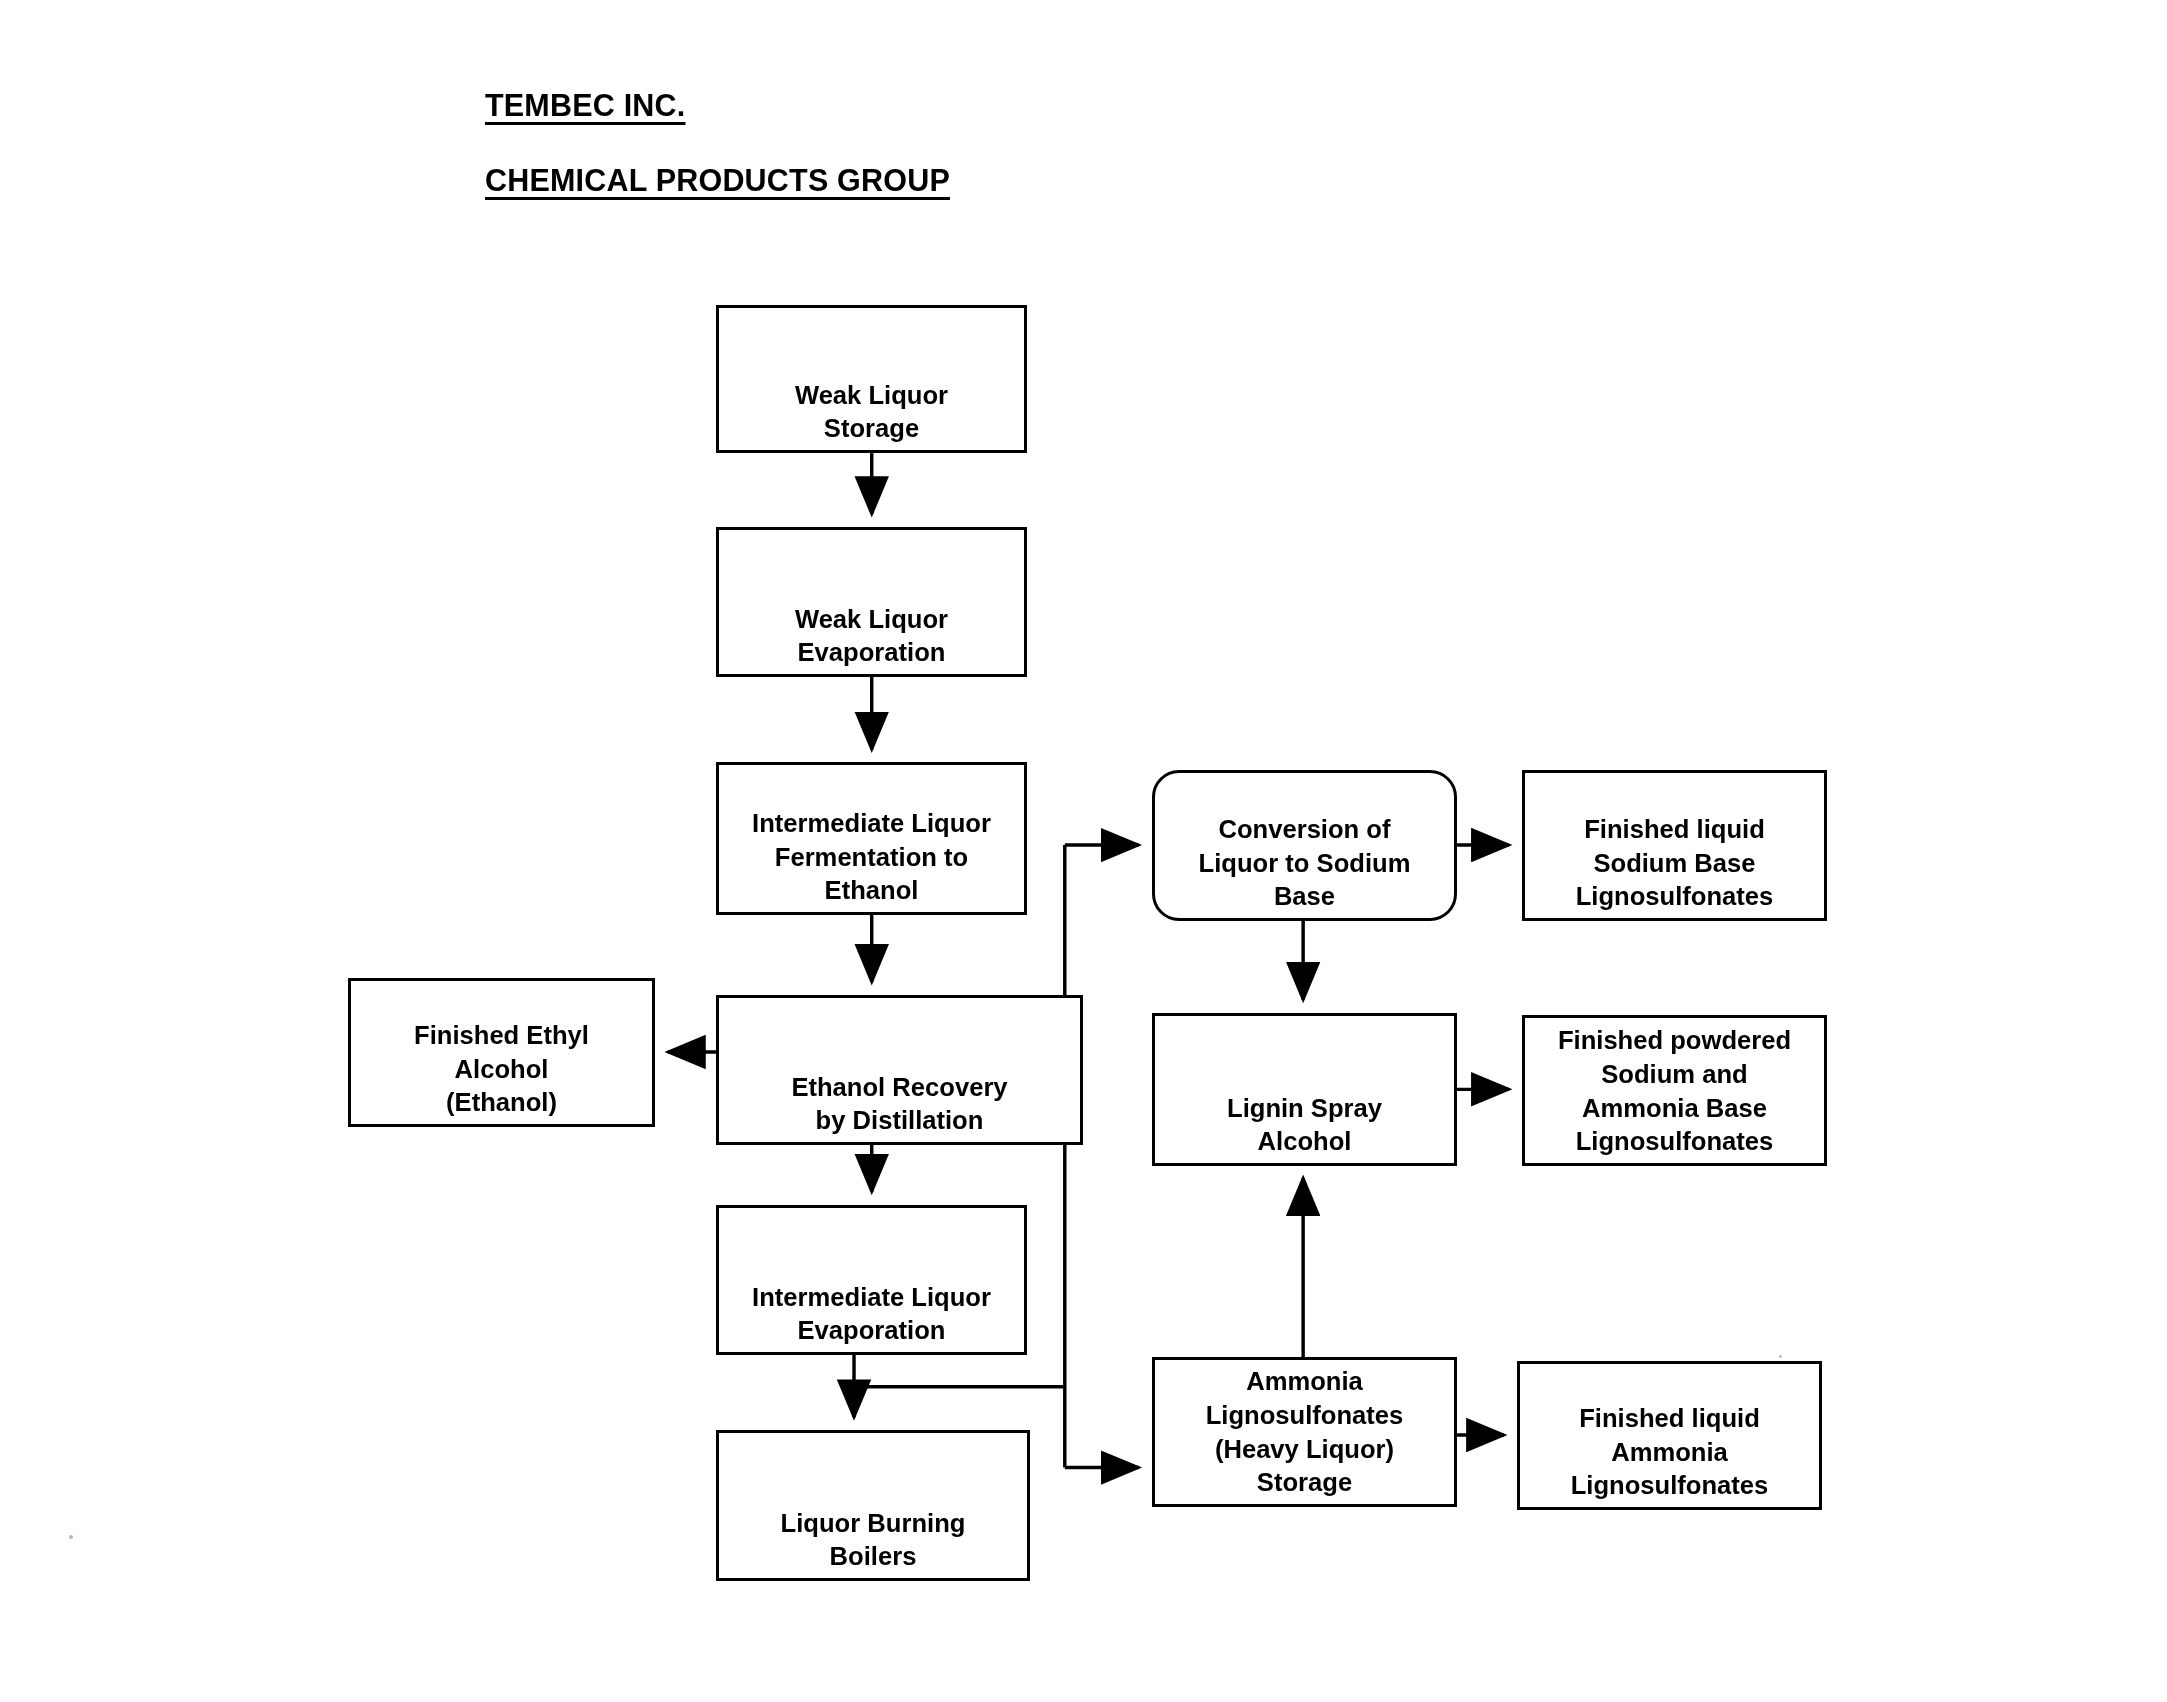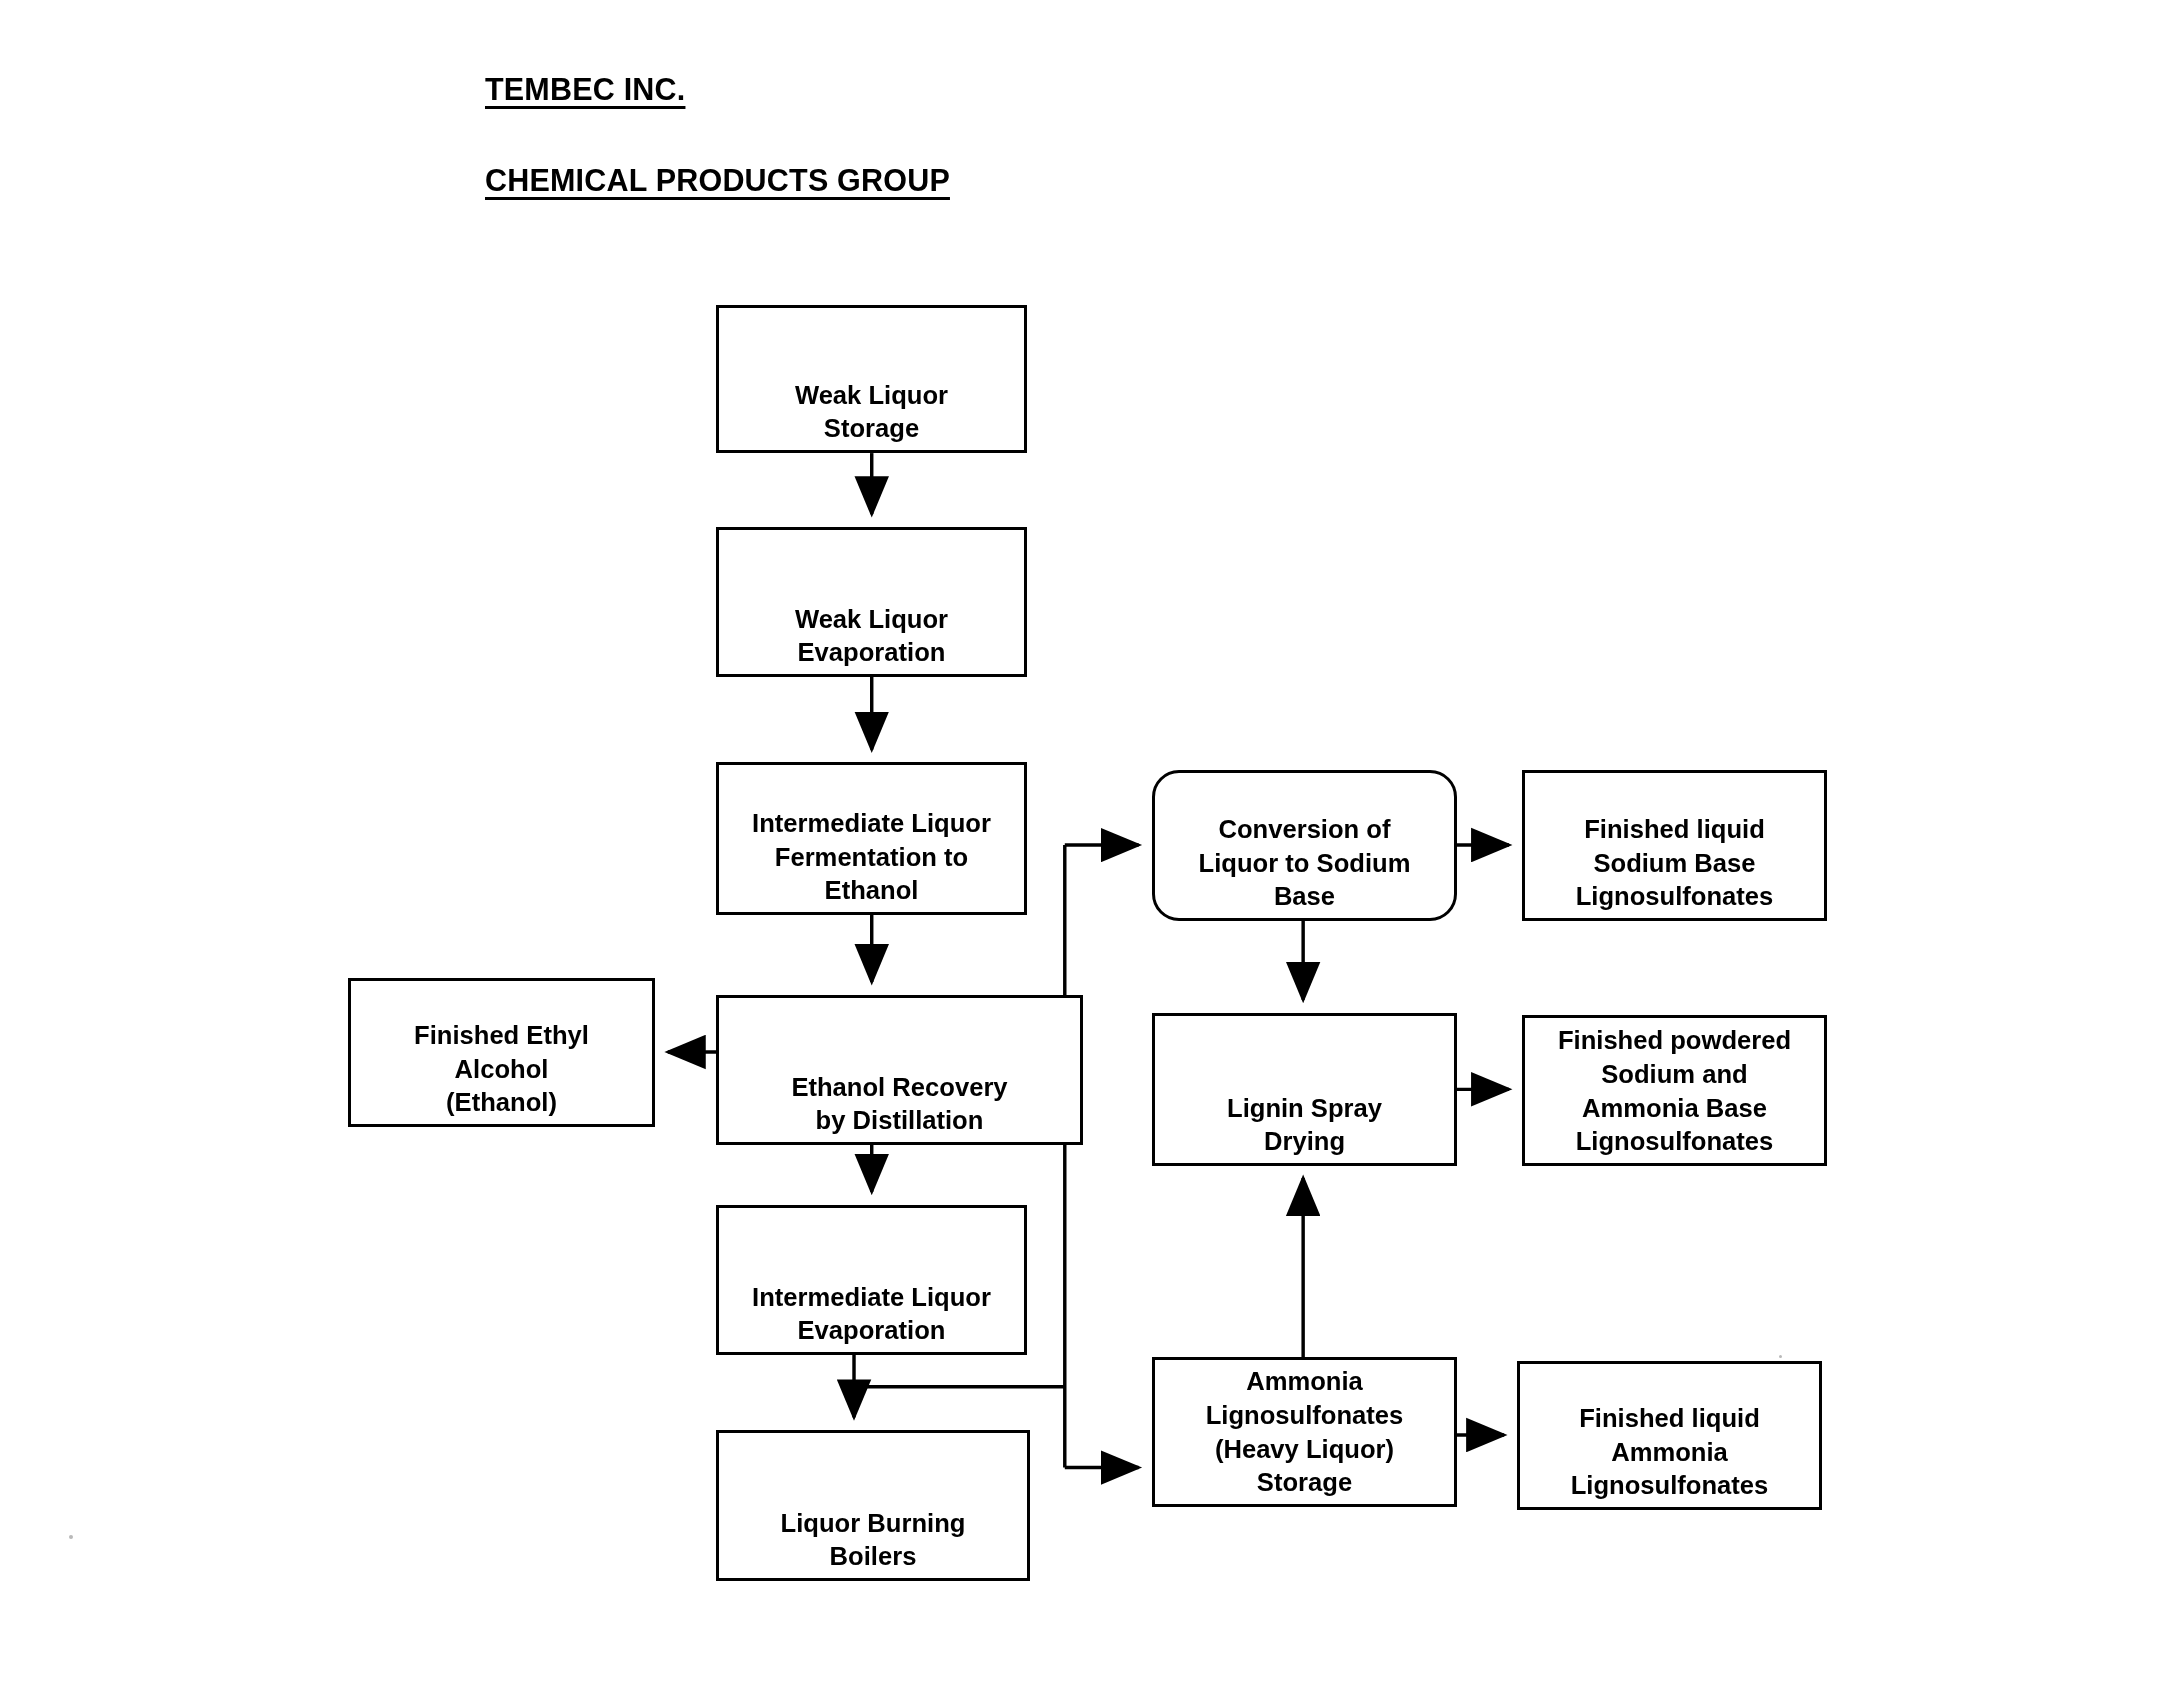--- a/index.html
+++ b/index.html
@@ -24,21 +24,21 @@
   .title {
     position: absolute;
     font-weight: bold;
     font-size: 30.5px;
     letter-spacing: 0.2px;
     text-decoration: underline;
     text-underline-offset: 5.9px;
     text-decoration-thickness: 3px;
     white-space: nowrap;
   }
-  #title-company { left: 485px; top: 72px; }
+  #title-company { left: 485px; top: 88px; }
   #title-group   { left: 485px; top: 163px; }
 
   .node {
     position: absolute;
     box-sizing: border-box;
     border: 3px solid #000000;
     background: #ffffff;
     display: flex;
     align-items: flex-end;
     justify-content: center;
@@ -158,21 +158,21 @@
   </div>
 
   <div class="node" style="left:1522px; top:770px; width:305px; height:151px;">
     <span>Finished liquid
 Sodium Base
 Lignosulfonates</span>
   </div>
 
   <div class="node" style="left:1152px; top:1013px; width:305px; height:153px;">
     <span>Lignin Spray
-Drying</span>
+Alcohol</span>
   </div>
 
   <div class="node" style="left:1522px; top:1015px; width:305px; height:151px;">
     <span>Finished powdered
 Sodium and
 Ammonia Base
 Lignosulfonates</span>
   </div>
 
   <div class="node" style="left:1152px; top:1357px; width:305px; height:150px;">

